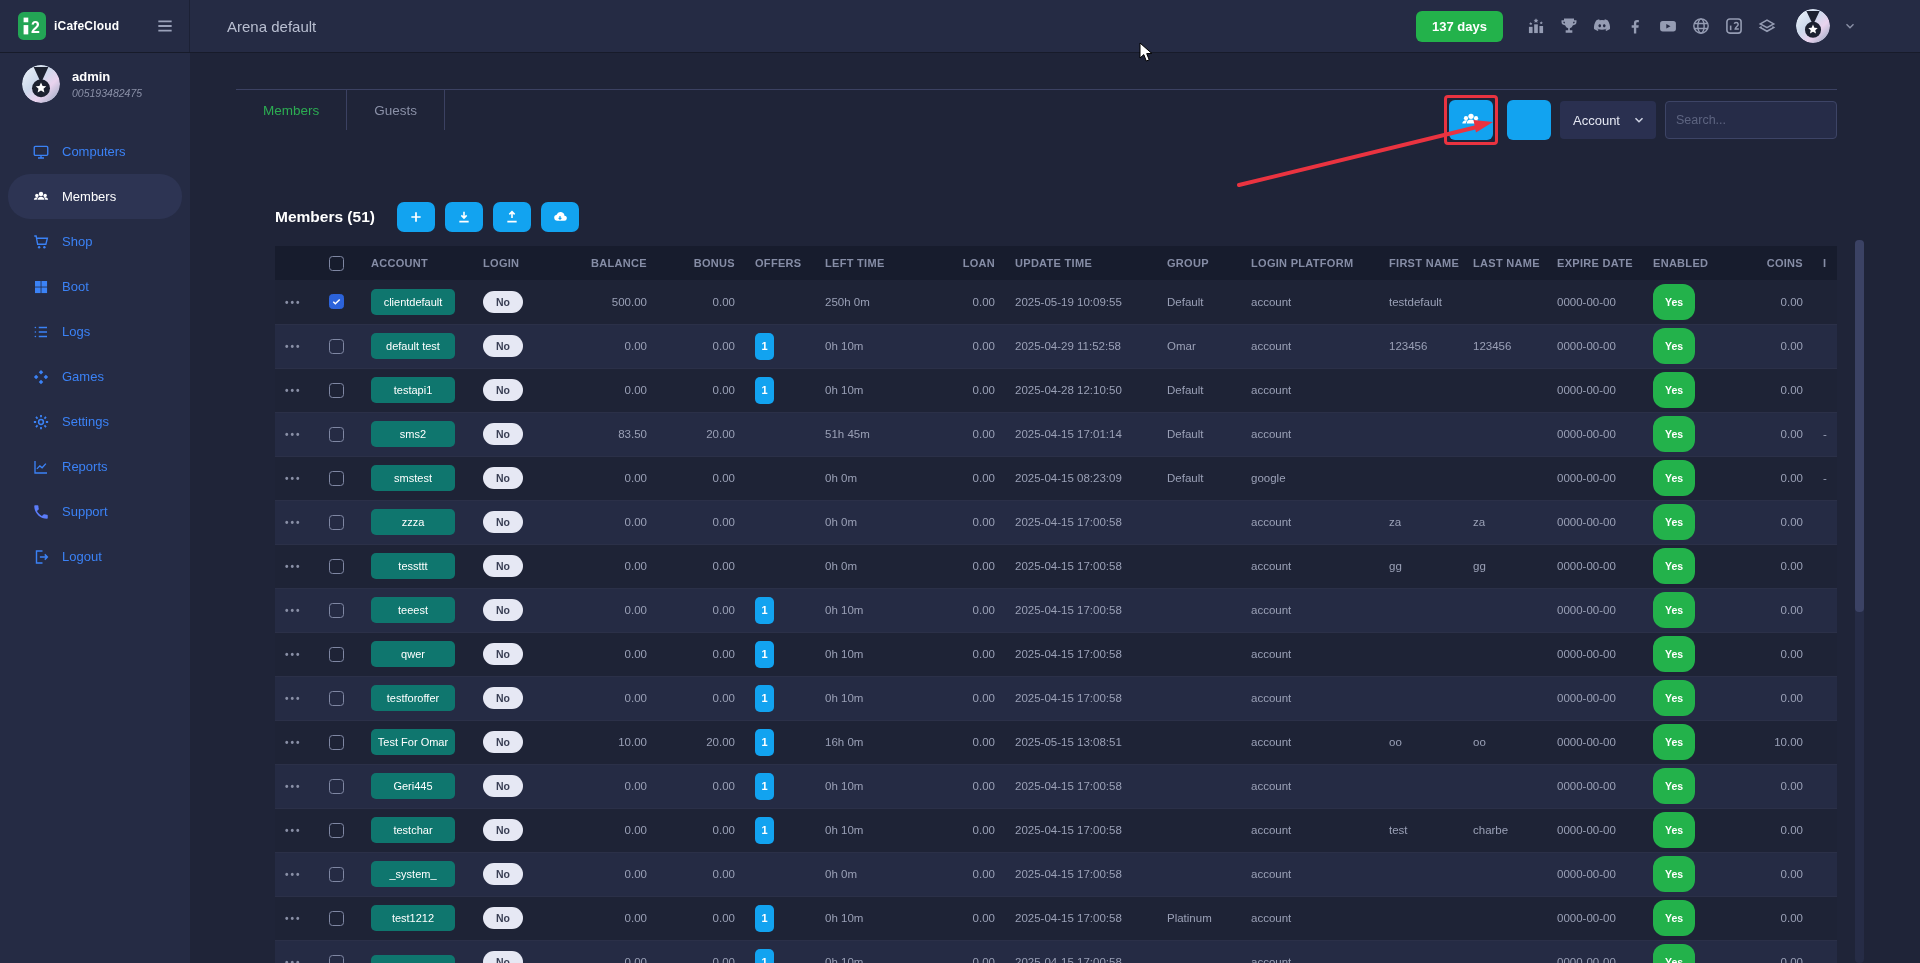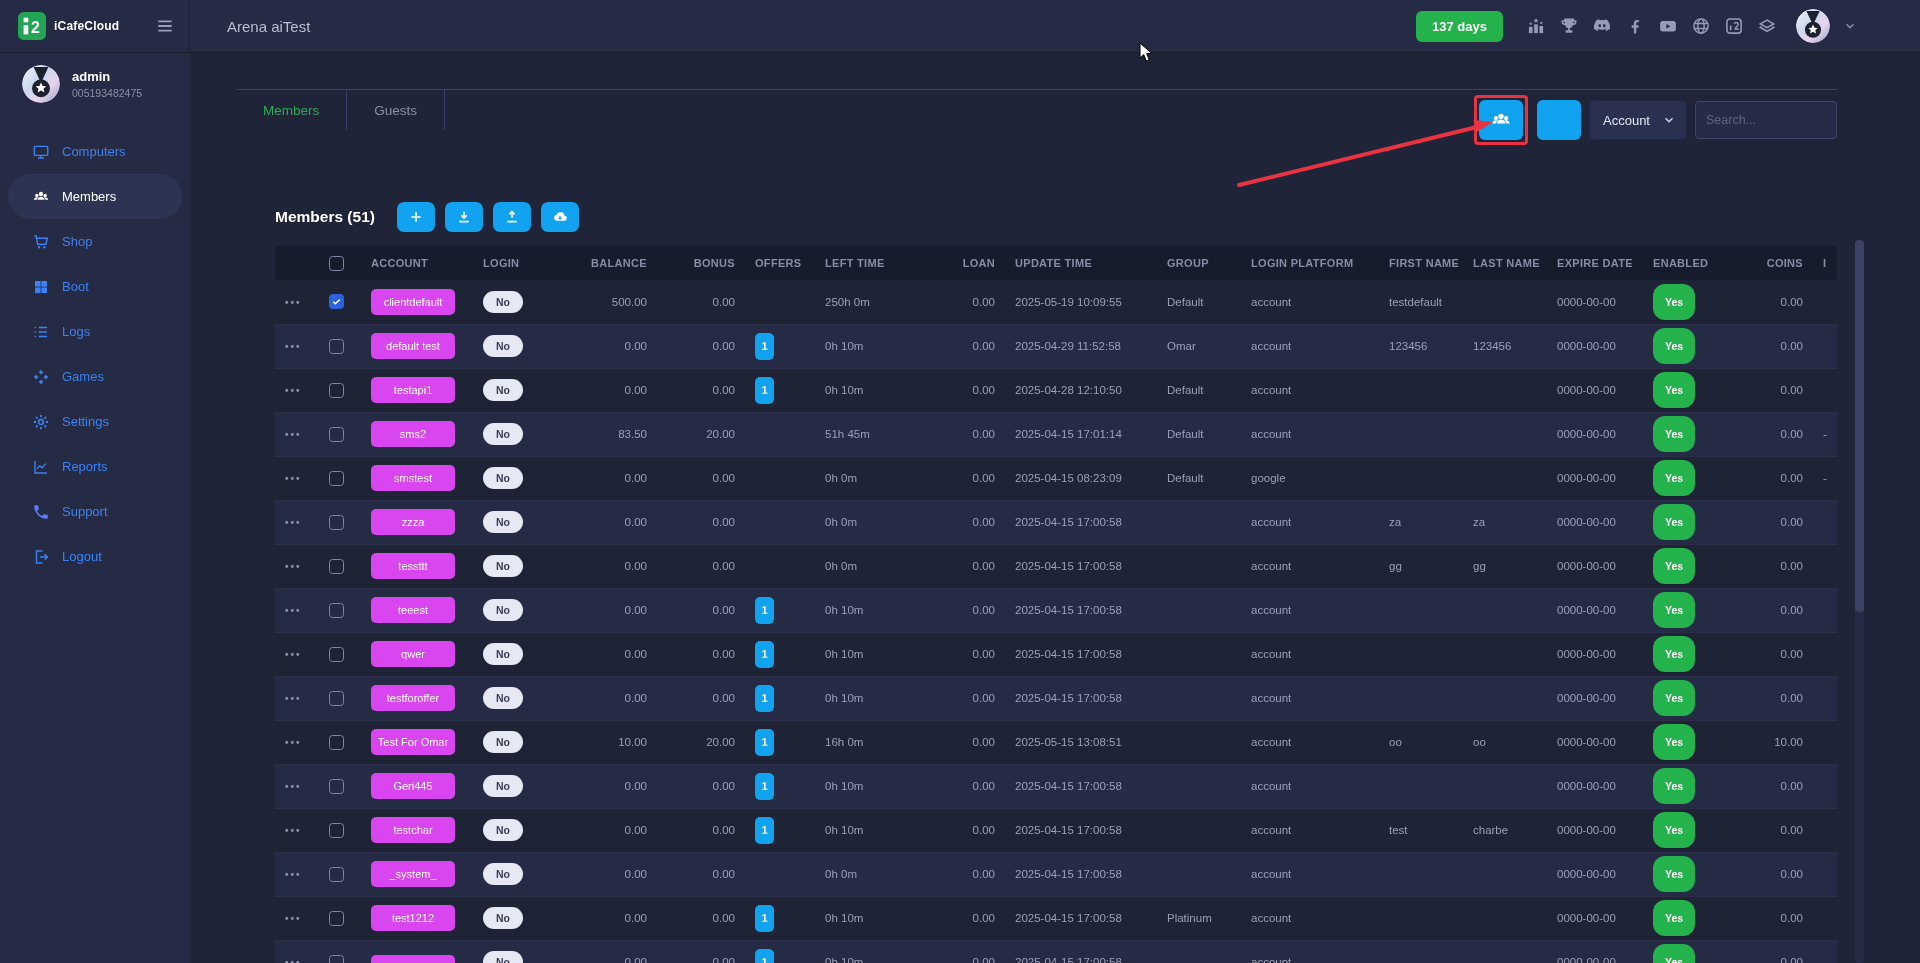--- a/index.html
+++ b/index.html
@@ -23,21 +23,21 @@
   .tb-icon { width:20px; height:20px; color:#959cb3; cursor:pointer; }
   .tb-icon svg { width:100%; height:100%; }
   .avatar { width:34px; height:34px; border-radius:50%; overflow:hidden; margin-left:6px; cursor:pointer; flex:none; }
   .chev { width:14px; height:14px; color:#8a90a7; cursor:pointer; }
 
   
   .sidebar { position:absolute; left:0; top:43px; width:190px; bottom:0; background:#252b44; z-index:4; }
   .profile { display:flex; align-items:center; padding:22px 0 18px 22px; }
   .profile .avatar { width:38px; height:38px; margin:0 12px 0 0; }
   .p-name { color:#fff; font-size:13px; font-weight:bold; }
-  .p-id { color:#8a90a7; font-size:10.5px; margin-top:3px; }
+  .p-id { color:#8a90a7; font-size:10.5px; margin-top:3px;font-style:italic; }
   .menu { margin-top:8px; }
   .side-item { height:45px; display:flex; align-items:center; padding-left:24px;
     color:#3b82f6; font-size:13px; cursor:pointer; margin:0 8px; border-radius:22px; }
   .side-item.active { background:#2d3453; color:#fff; }
   .side-icon { width:18px; height:18px; margin-right:12px; flex:none; }
   .side-icon svg { width:100%; height:100%; }
 
   
   .main { position:absolute; left:190px; top:53px; right:0; bottom:0; overflow:hidden; }
   .tabsrow { margin:36px 83px 0 46px; border-top:1px solid #3b4162; display:flex;
@@ -46,21 +46,21 @@
   .tab { padding:13px 27px 12px; font-size:13.5px; color:#8a90a7; border-right:1px solid #3b4162; cursor:pointer; }
   .tab.active { color:#2cac52; }
   .toolbar { display:flex; align-items:center; gap:9px; margin-top:5px; }
   .btn-blue { width:44px; height:40px; background:#12a3f0; border:none; border-radius:6px;
     color:#fff; display:flex; align-items:center; justify-content:center; cursor:pointer; }
   .btn-blue svg { width:22px; height:22px; }
   .red-box { border:3px solid #ea3340; border-radius:4px; padding:2px; display:inline-flex; }
   .select { height:38px; min-width:96px; background:#2a3050; border-radius:4px; color:#e4e7f2;
     font-size:13px; display:flex; align-items:center; padding:0 10px 0 13px; gap:12px; cursor:pointer; }
   .select .chev { color:#cfd4e4; }
-  .search { height:38px; width:142px; background:#262c48; border:1px solid #3d4466; border-radius:4px;
+  .search { height:38px; width:172px; background:#262c48; border:1px solid #3d4466; border-radius:4px;
     color:#9aa0b6; font-size:12.5px; padding:0 10px; outline:none; }
   .search::placeholder { color:#5d6480; }
 
   .section-head { margin:57px 83px 0 85px; display:flex; align-items:center; gap:10px; }
   .section-title { color:#fff; font-size:15.5px; font-weight:bold; margin-right:4px; }
   .btn-blue.sm { width:38px; height:30px; border-radius:7px; }
   .btn-blue.sm svg { width:16px; height:16px; }
 
   
   .table-wrap { margin:14px 83px 0 85px; }
@@ -71,21 +71,21 @@
     overflow:hidden; white-space:nowrap; }
   tbody tr:nth-child(odd)  { background:#1e2336; }
   tbody tr:nth-child(even) { background:#252b44; }
   tbody tr + tr td { border-top:1px solid #2b3048; }
   th.r, td.r { text-align:right; }
   .dots { color:#8a90a7; font-size:10px; font-weight:bold; letter-spacing:2px; cursor:pointer; }
   .cb { width:15px; height:15px; border:1.6px solid #7f87a3; border-radius:3.5px;
     display:inline-flex; align-items:center; justify-content:center; cursor:pointer; vertical-align:middle; }
   .cb.on { background:#2c63db; border-color:#2c63db; }
   .cb svg { width:11px; height:11px; }
-  .acct { display:inline-block; width:84px; background:#d946ef; color:#fff; font-size:11px;
+  .acct { display:inline-block; width:84px; background:#0f766e; color:#fff; font-size:11px;
     text-align:center; padding:7px 3px; border-radius:5px; cursor:pointer; overflow:hidden;
     white-space:nowrap; min-height:13px; vertical-align:middle; }
   .pill { background:#e6e8f4; color:#3a3f55; font-size:10.5px; font-weight:bold;
     padding:5px 13px; border-radius:13px; display:inline-block; }
   .offer { background:#12a3f0; color:#fff; font-size:11px; font-weight:bold; border-radius:5px;
     display:inline-flex; align-items:center; justify-content:center; width:19px; height:27px; cursor:pointer; }
   .yes { background:#23b24b; color:#fff; font-size:10.5px; font-weight:bold;
     padding:12px 12px; border-radius:12px; display:inline-block; }
 
   
@@ -111,21 +111,21 @@
         </svg>
     </span>
     <span class="brand-name">iCafeCloud</span>
     <span class="hamburger">
       <svg viewBox="0 0 24 24" fill="none" stroke="currentColor" stroke-width="2.2">
           <path d="M4 6.5h16M4 12h16M4 17.5h16"></path>
         </svg>
     </span>
   </div>
   <div class="topbar-main">
-    <span class="page-title">Arena aiTest</span>
+    <span class="page-title">Arena default</span>
     <div class="topbar-right">
       <span class="days-badge">137 days</span>
       <span style="display:flex;align-items:center;gap:13px;">
           <span class="tb-icon">
             <svg viewBox="0 0 24 24" fill="currentColor">
               <rect x="3.5" y="13" width="4.4" height="7.5"></rect>
               <rect x="9.8" y="10" width="4.4" height="10.5"></rect>
               <rect x="16.1" y="12" width="4.4" height="8.5"></rect>
               <path d="M12 2.6l.9 1.8 2 .3-1.5 1.4.4 2-1.8-1-1.8 1 .4-2-1.5-1.4 2-.3z"></path>
               <path d="M5.7 7.2l.6 1.2 1.3.2-.9.9.2 1.3-1.2-.6-1.2.6.2-1.3-.9-.9 1.3-.2z"></path>

